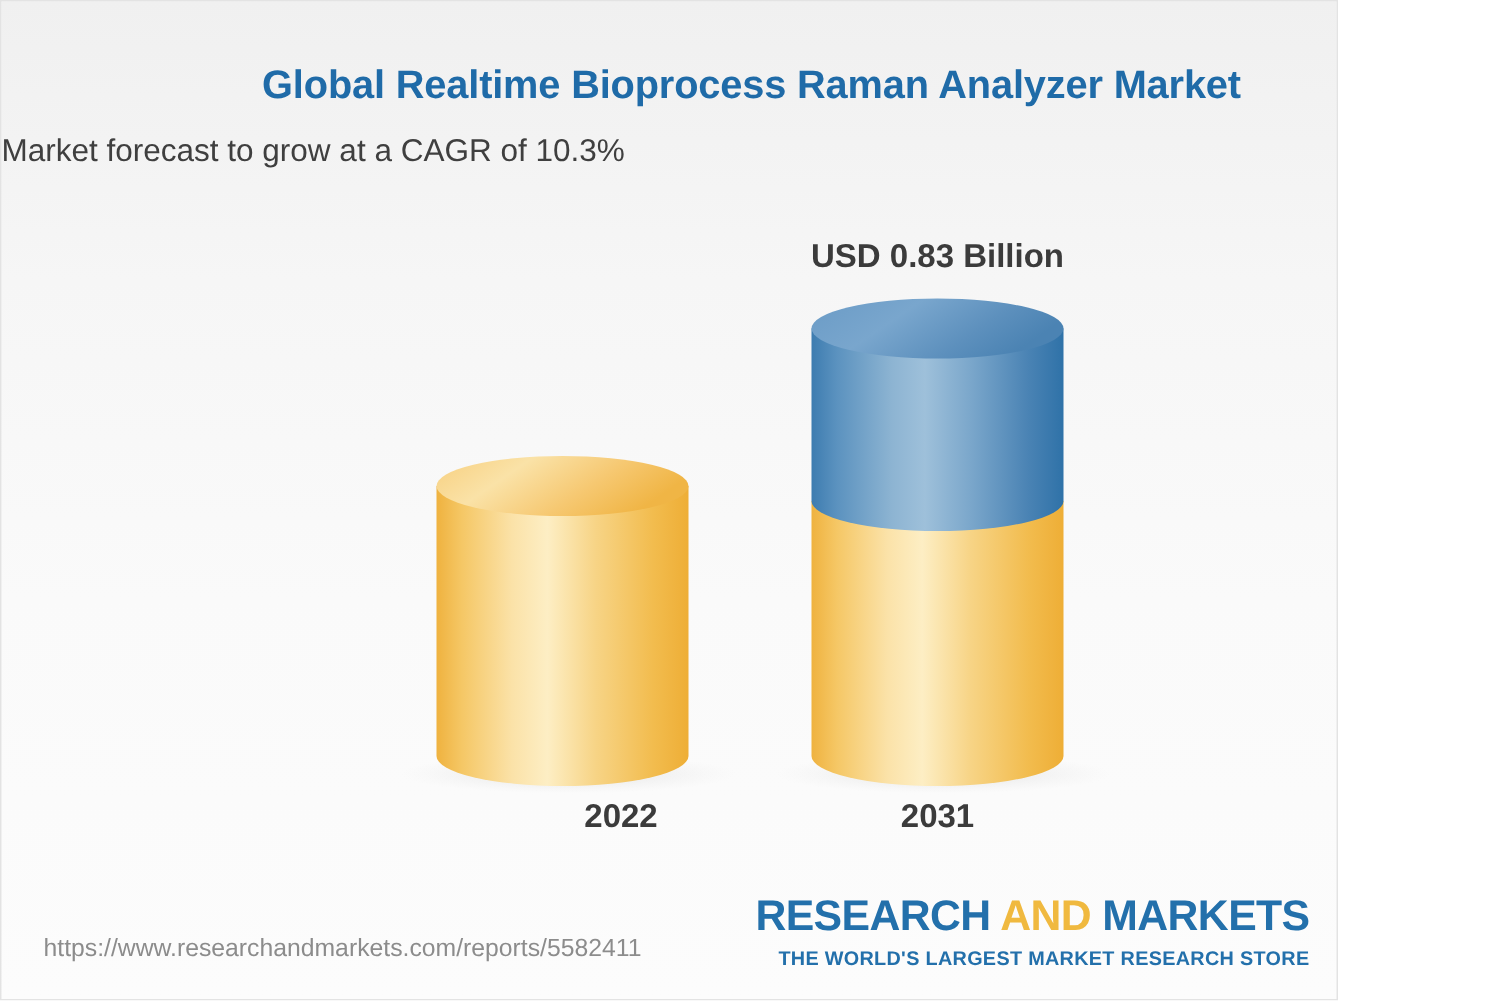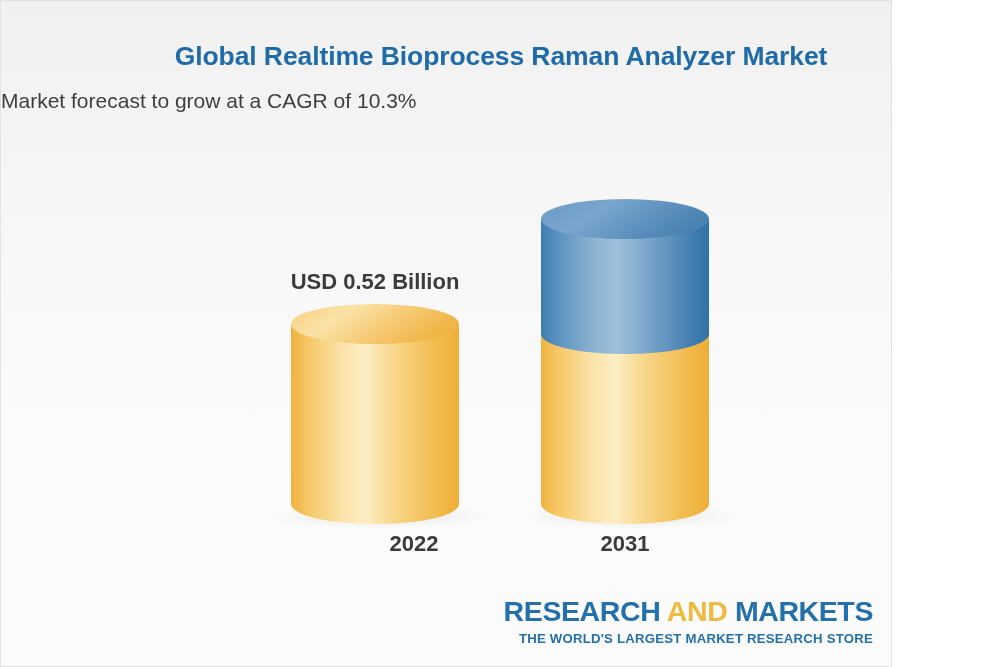--- a/index.html
+++ b/index.html
@@ -184,24 +184,25 @@
       <g>
 
         <path d="M 540 333 L 540 503 A 84 20 0 0 0 708 503 L 708 333 Z" fill="url(#yellowBodyB)"></path>
 
         <path d="M 540 218 L 540 333 A 84 20 0 0 0 708 333 L 708 218 Z" fill="url(#blueBody)"></path>
         <ellipse cx="624" cy="218" rx="84" ry="20" fill="url(#blueTop)"></ellipse>
       </g>
     </svg>
   </div>
 
-  <div class="bar-value-label v2022">USD 0.52 Billion</div>
+  <div class="bar-value-label v2027">USD 0.83 Billion</div>
 
   <div class="cat-label c2022">2022</div>
   <div class="cat-label c2027">2031</div>
 
+  <div class="source-url">https://www.researchandmarkets.com/reports/5582411</div>
 
   <div class="brand">
     <div class="brand-name"><span>RESEARCH </span><span class="and">AND</span><span> MARKETS</span></div>
     <div class="brand-tag">THE WORLD'S LARGEST MARKET RESEARCH STORE</div>
   </div>
 
 </div>
 
 </body></html>

